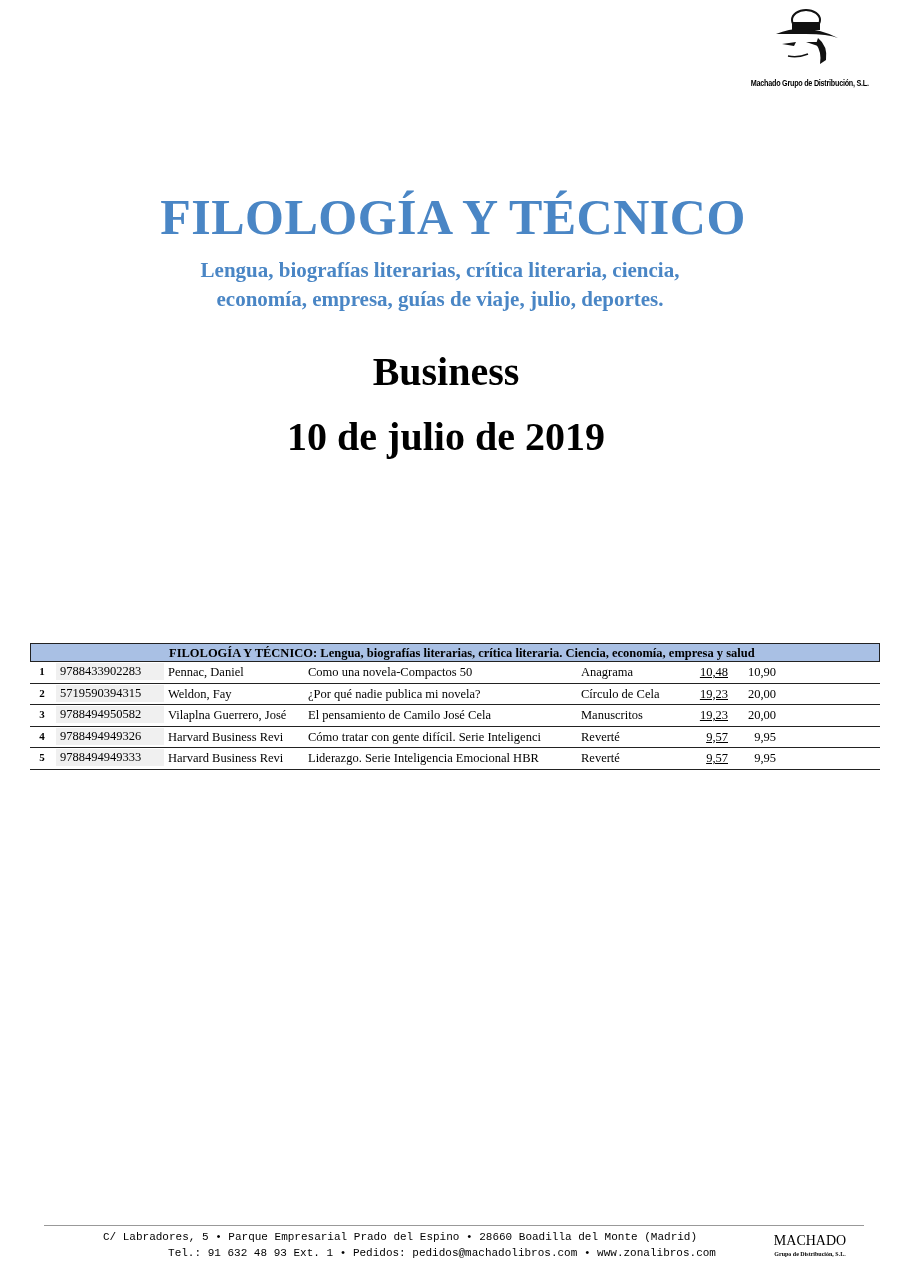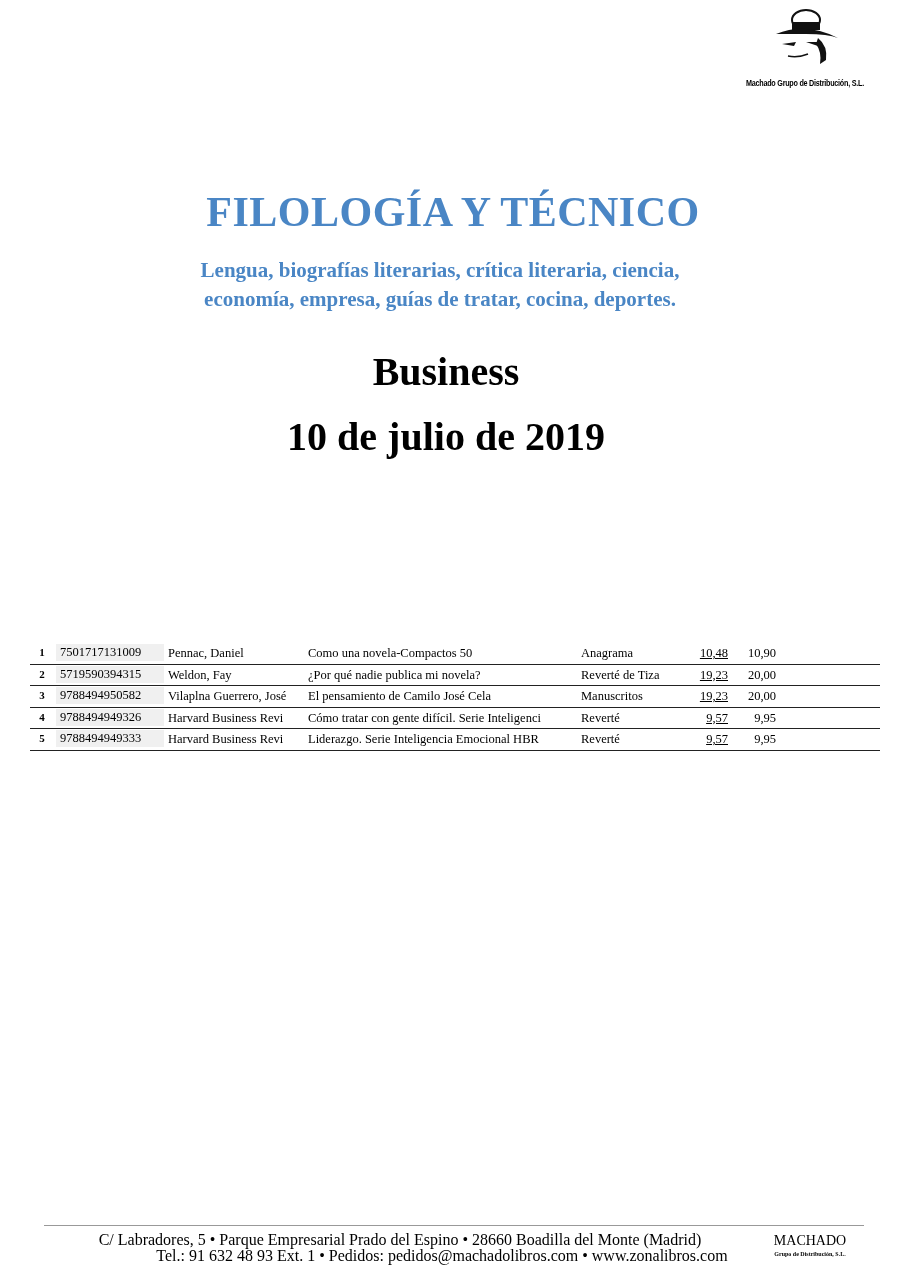--- a/index.html
+++ b/index.html
@@ -1,41 +1,41 @@
 <!DOCTYPE html>
 <html><head>
 <meta charset="utf-8">
 <style>
   html, body { margin:0; padding:0; background:#ffffff; }
   body { width:906px; height:1280px; position:relative; overflow:hidden; font-family:"DejaVu Serif", serif; color:#000; }
-  .logo { position:absolute; left:738px; top:8px; width:150px; height:86px; }
+  .logo { position:absolute; left:738px; top:8px; width:150px; height:86px;text-align:center; }
   .logo svg { position:absolute; left:30px; top:0; }
   .logo-caption { position:absolute; left:8px; top:70px; width:150px; font-family:"Liberation Sans", sans-serif; font-size:8.5px; font-weight:bold; letter-spacing:-0.3px; transform:scaleX(0.85); transform-origin:left; white-space:nowrap; }
-  .title { position:absolute; left:0; width:906px; top:188px; text-align:center; font-family:"Liberation Serif", serif; font-weight:bold; font-size:42px; color:#4a86c5; letter-spacing:0.5px; }
+  .title { position:absolute; left:0; width:906px; top:188px; text-align:center; font-family:"Liberation Serif", serif; font-weight:bold; font-size:50px; color:#4a86c5; letter-spacing:0.5px; }
   .subtitle { position:absolute; left:0; width:880px; text-align:center; font-family:"Liberation Serif", serif; font-weight:bold; font-size:21px; color:#4a86c5; }
   .sub1 { top:258px; }
   .sub2 { top:287px; }
   .preventa { position:absolute; left:0; width:892px; top:348px; text-align:center; font-family:"Liberation Serif", serif; font-weight:bold; font-size:40px; }
   .date { position:absolute; left:0; width:892px; top:413px; text-align:center; font-family:"Liberation Serif", serif; font-weight:bold; font-size:40px; }
   .table { position:absolute; left:30px; top:643px; width:850px; font-family:"Liberation Serif", serif; font-size:12.5px; }
   .thead { height:19px; background:#a9c0e4; border:1.5px solid #222; box-sizing:border-box; position:relative; }
   .thead span { position:absolute; left:138px; top:2px; font-weight:bold; font-size:12.5px; white-space:nowrap; }
   .row { height:20.5px; position:relative; border-bottom:1px solid #222; white-space:nowrap; }
   .row:last-child { border-bottom:1.5px solid #222; }
   .row span { position:absolute; top:3px; }
   .c-num { left:6px; width:12px; text-align:center; font-weight:bold; font-size:11px; }
   .c-isbn { left:26px; width:104px; background:#f0f0f0; padding-left:4px; height:17px; top:1px !important; line-height:17px; }
   .c-auth { left:138px; }
   .c-title { left:278px; }
   .c-pub { left:551px;text-align:center; }
   .c-p1 { left:648px; width:50px; text-align:right;text-decoration:underline; }
   .c-p2 { left:700px; width:46px; text-align:right; }
   .c-title, .c-auth { overflow:hidden; }
   .footer-line { position:absolute; left:44px; top:1225px; width:820px; height:1px; background:#999; }
-  .footer { position:absolute; left:0; width:800px; text-align:center; font-family:Liberation Serif, serif; font-size:16px; }
+  .footer { position:absolute; left:0; width:800px; text-align:center; font-family:Liberation Mono, monospace; font-size:11px; }
   .f1 { top:1231px; }
   .f2 { top:1247px;padding-left:42px; }
   .brand { position:absolute; left:760px; top:1233px; width:100px; text-align:center; font-family:"Liberation Serif", serif; font-weight:normal; font-size:14px; }
   .brand-sub { position:absolute; left:755px; top:1251px; width:110px; text-align:center; font-family:"Liberation Serif", serif; font-weight:bold; font-size:6px; }
 </style>
 </head>
 <body>
 
 <div class="logo">
   <svg width="80" height="66" viewBox="0 0 80 66">
@@ -45,40 +45,43 @@
     <path d="M14 36 L28 34 L26 38 Z" fill="#111"></path>
     <path d="M38 34 L52 34 L50 38 Z" fill="#111"></path>
     <path d="M50 30 Q60 38 58 52 L52 56 Q54 44 48 36 Z" fill="#111"></path>
     <path d="M20 48 Q30 50 40 46" stroke="#111" stroke-width="1.5" fill="none"></path>
   </svg>
   <div class="logo-caption">Machado Grupo de Distribución, S.L.</div>
 </div>
 
 <div class="title">FILOLOGÍA Y TÉCNICO</div>
 <div class="subtitle sub1">Lengua, biografías literarias, crítica literaria, ciencia,</div>
-<div class="subtitle sub2">economía, empresa, guías de tratar, cocina, deportes.</div>
+<div class="subtitle sub2">economía, empresa, guías de viaje, julio, deportes.</div>
 <div class="preventa">Business</div>
 <div class="date">10 de julio de 2019</div>
 
 <div class="table">
+  <div class="thead">
+    <span>FILOLOGÍA Y TÉCNICO: Lengua, biografías literarias, crítica literaria. Ciencia, economía, empresa y salud</span>
+  </div>
   <div class="row">
     <span class="c-num">1</span>
-    <span class="c-isbn">7501717131009</span>
+    <span class="c-isbn">9788433902283</span>
     <span class="c-auth">Pennac, Daniel</span>
     <span class="c-title">Como una novela-Compactos 50</span>
     <span class="c-pub">Anagrama</span>
     <span class="c-p1">10,48</span>
     <span class="c-p2">10,90</span>
   </div>
   <div class="row">
     <span class="c-num">2</span>
     <span class="c-isbn">5719590394315</span>
     <span class="c-auth">Weldon, Fay</span>
     <span class="c-title">¿Por qué nadie publica mi novela?</span>
-    <span class="c-pub">Reverté de Tiza</span>
+    <span class="c-pub">Círculo de Cela</span>
     <span class="c-p1">19,23</span>
     <span class="c-p2">20,00</span>
   </div>
   <div class="row">
     <span class="c-num">3</span>
     <span class="c-isbn">9788494950582</span>
     <span class="c-auth">Vilaplna Guerrero, José</span>
     <span class="c-title">El pensamiento de Camilo José Cela</span>
     <span class="c-pub">Manuscritos</span>
     <span class="c-p1">19,23</span>

